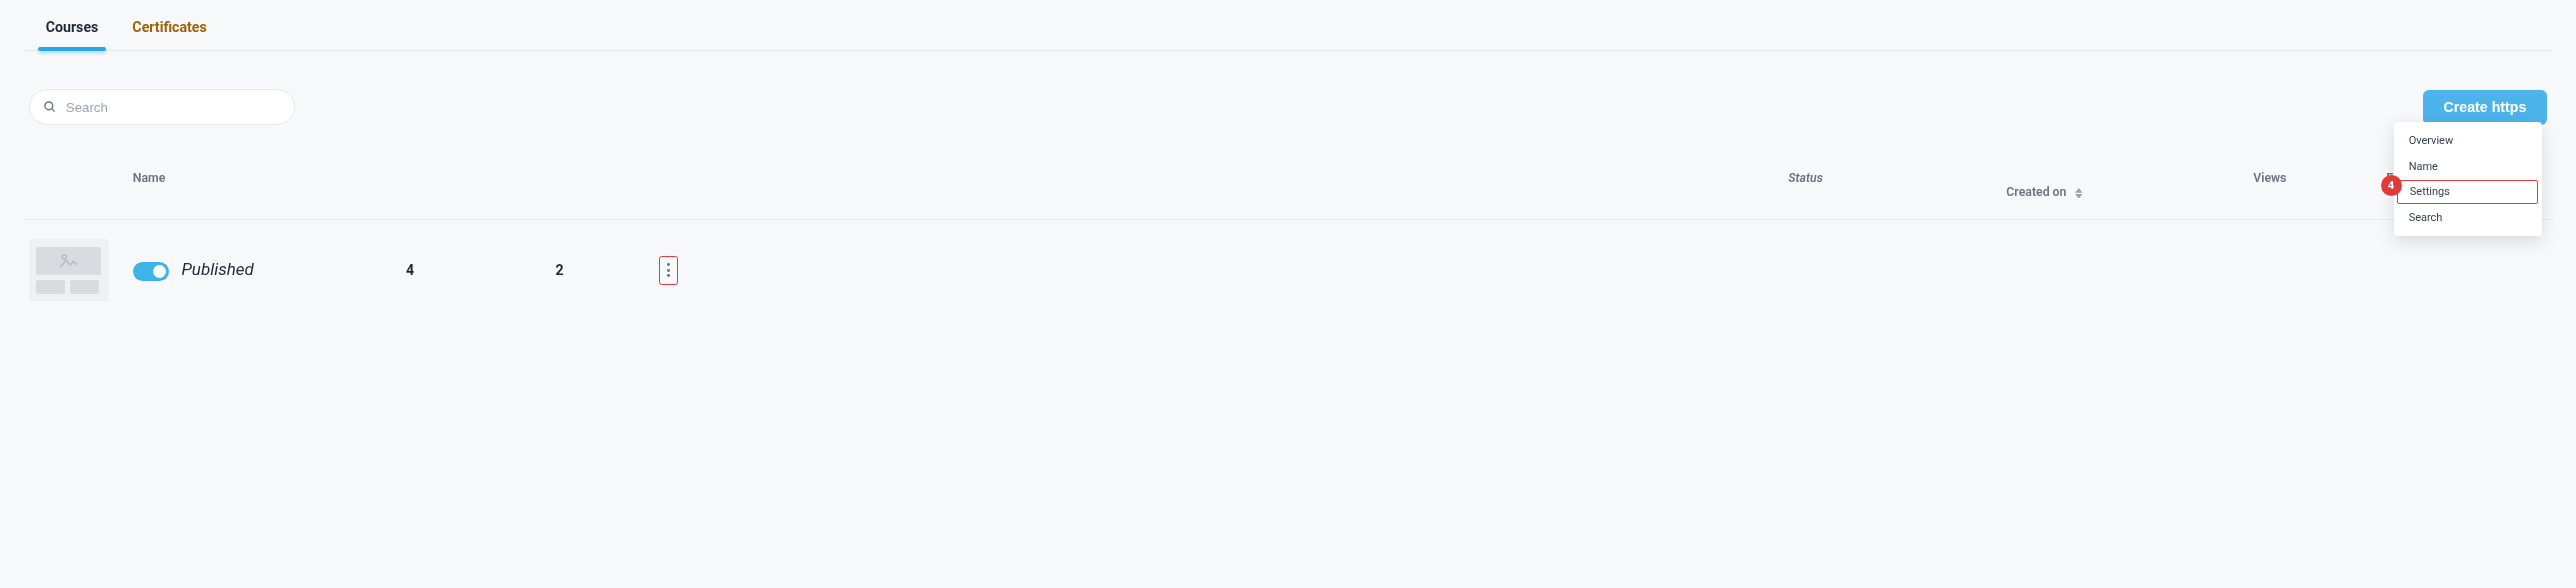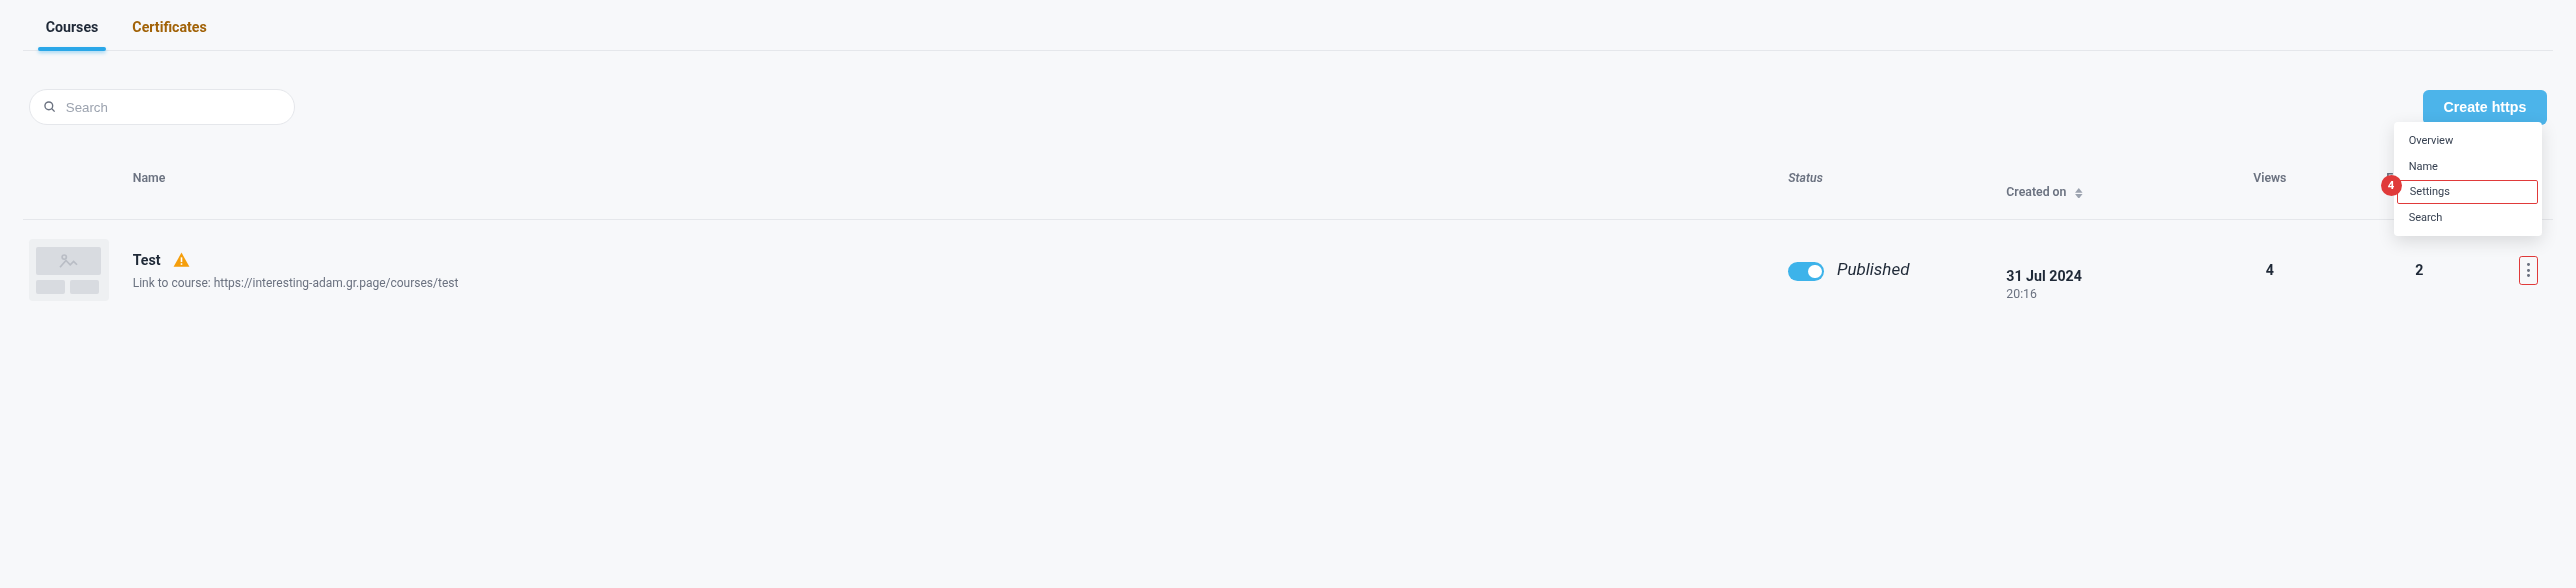--- a/index.html
+++ b/index.html
@@ -299,42 +299,23 @@
                   <circle cx="7" cy="6" r="2.5"></circle>
                   <path d="M2 18 L9 10 L14 15 L18 11 L22 15"></path>
                 </svg>
             </div>
             <div class="thumb-row">
                 <div class="thumb-sq"></div>
                 <div class="thumb-sq"></div>
               </div>
           </div>
         </div>
-        <div class="col-name">
-          <div class="course-title-row">
-            <span class="course-title">Test</span>
-            <span class="warn-icon">
-              <svg width="19" height="19" viewBox="0 0 24 24">
-                  <path d="M12 2 L22 20 L2 20 Z" fill="#f59e0b"></path>
-                  <rect x="11" y="8" width="2" height="6" fill="#fff"></rect>
-                  <rect x="11" y="15.5" width="2" height="2" fill="#fff"></rect>
-                </svg>
-            </span>
-          </div>
-          <div class="course-link">
-            <span>Link to course: </span><span>https://interesting-adam.gr.page/courses/test</span>
-          </div>
-        </div>
         <div class="col-status">
           <span class="toggle"></span>
           <span class="status-text">Published</span>
-        </div>
-        <div class="col-created">
-          <div class="created-date">31 Jul 2024</div>
-          <div class="created-time">20:16</div>
         </div>
         <div class="col-views"><span class="num">4</span></div>
         <div class="col-enroll"><span class="num">2</span></div>
         <div class="col-actions">
           <div class="more-btn">
             <div class="dots">
                 <span></span>
                 <span></span>
                 <span></span>
               </div>

